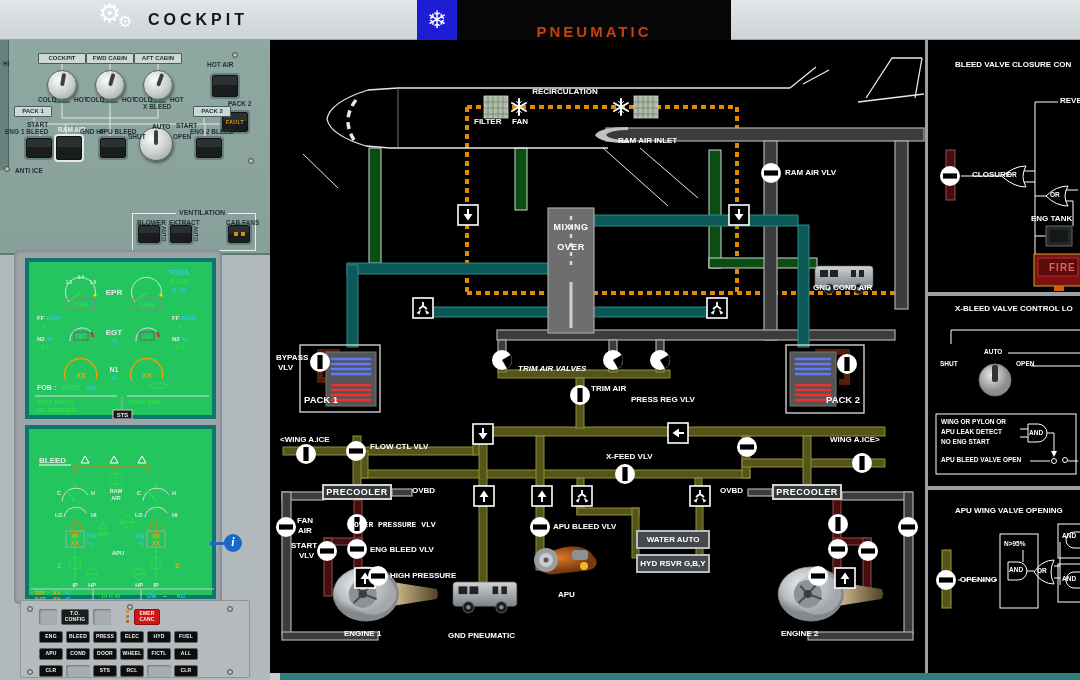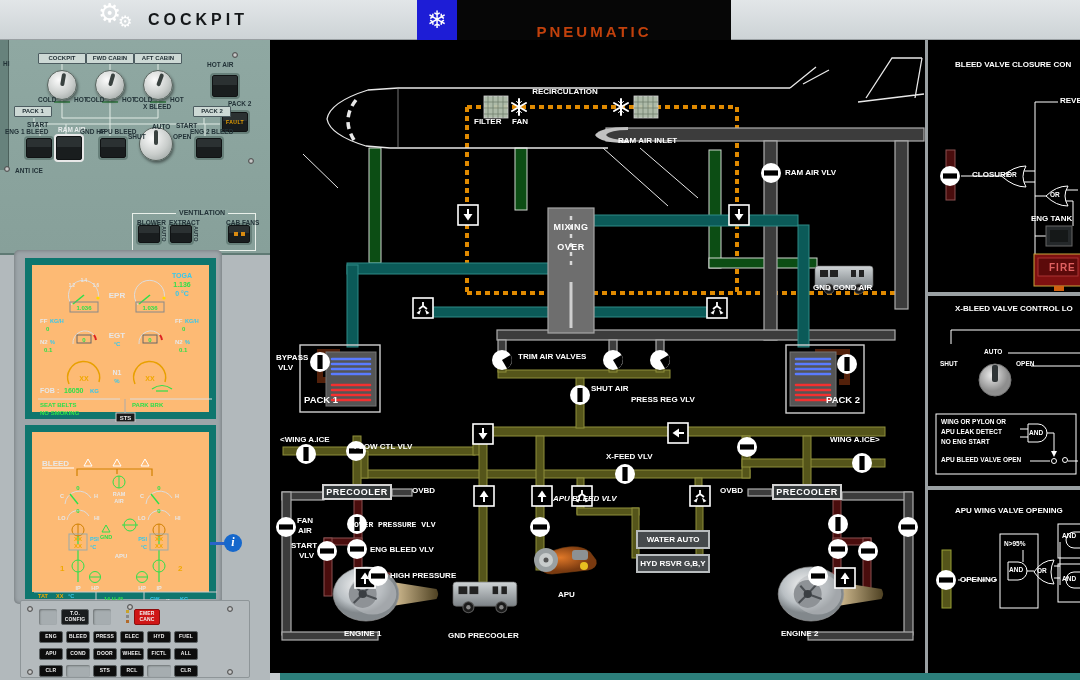--- a/index.html
+++ b/index.html
@@ -33,21 +33,21 @@
 .knob .ptr{position:absolute;left:50%;top:6%;width:4px;height:46%;margin-left:-2px;background:#39413f;border-radius:2px;transform-origin:50% 100%}
 .korry{position:absolute;background:linear-gradient(#2b3132 45%,#191d1e 45%);border:1px solid #101314;border-radius:2px;box-shadow:0 0 0 2px #67807a;display:flex;align-items:center;justify-content:center}
 .korry .amb{color:#e8a000;font-size:5px;font-weight:bold;letter-spacing:.5px}
 .korry.guard{box-shadow:0 0 0 2px #e8e8e8}
 .dotrow{display:flex;gap:3px}
 .dot-a{width:4px;height:4px;background:#d88a10}
 #ventbox{position:absolute;left:132px;top:173px;width:124px;height:38px;border:1px solid #e9f0ea}
 .screw{position:absolute;width:6px;height:6px;border-radius:50%;background:radial-gradient(#e2e2e2,#7c7c7c);border:1px solid #555}
 
 #bezel{position:absolute;left:14px;top:250px;width:208px;height:354px;background:#9da5a9;border-radius:5px;box-shadow:inset 0 0 4px #00000055}
-.du{position:absolute;background:#fdba74;border:7px solid #0f766e}
+.du{position:absolute;background:#22c55e;border:4px solid #0f766e}
 #infoline{position:absolute;left:210px;top:542px;width:16px;height:3px;background:#2a63c8}
 #info{position:absolute;left:224px;top:534px;width:18px;height:18px;border-radius:50%;background:#1668cc;color:#fff;font:italic bold 12px "Liberation Serif",serif;text-align:center;line-height:17px;cursor:pointer}
 
 #ecp{position:absolute;left:20px;top:600px;width:230px;height:78px;background:#b4babd;border:1px solid #8e9598;border-radius:2px}
 .ecp-btn{position:absolute;width:24px;height:12px;background:#0d0d0d;border:1px solid #595f61;border-radius:2px;color:#f0f0f0;font:bold 5px/1.15 "Liberation Sans",sans-serif;display:flex;align-items:center;justify-content:center;text-align:center;white-space:pre-line;letter-spacing:.2px}
 .ecp-btn.dark{background:#1a1d1e}
 .ecp-btn.red{background:#cf1616;border-color:#8d0f0f}
 .ecp-recess{position:absolute;background:#a6adb0;box-shadow:inset 1px 1px 2px #00000055;border-radius:2px}
 
 #diag{position:absolute;left:270px;top:40px;width:655px;height:633px;background:#000}
@@ -694,44 +694,44 @@
         </g>
   </g>
 </svg>
   <div style="position:absolute;left:0;top:0">
       <div class="lbl c" style="left: 245px; top: 47px; width: 100px;">RECIRCULATION</div>
       <div class="lbl" style="left: 204px; top: 77px;">FILTER</div>
       <div class="lbl" style="left: 242px; top: 77px;">FAN</div>
       <div class="lbl" style="left: 348px; top: 96px;">RAM AIR INLET</div>
       <div class="lbl" style="left: 515px; top: 128px;">RAM AIR VLV</div>
       <div class="lbl" style="left: 543px; top: 243px;">GND COND AIR</div>
-      <div class="lbl" style="left: 248px; top: 312px;">TRIM AIR VALVES</div>
+      <div class="lbl" style="left: 248px; top: 324px; font-style: italic;">TRIM AIR VALVES</div>
       <div class="lbl" style="left: 6px; top: 313px;">BYPASS</div>
       <div class="lbl" style="left: 8px; top: 323px;">VLV</div>
       <div class="lbl big" style="left: 34px; top: 355px;">PACK 1</div>
       <div class="lbl big" style="left: 556px; top: 355px;">PACK 2</div>
-      <div class="lbl" style="left: 321px; top: 344px;">SHUT AIR</div>
+      <div class="lbl" style="left: 321px; top: 344px;">TRIM AIR</div>
       <div class="lbl" style="left: 321px; top: 355px; padding-left: 40px;">PRESS REG VLV</div>
       <div class="lbl" style="left: 10px; top: 395px;">&lt;WING A.ICE</div>
-      <div class="lbl" style="left: 84px; top: 402px;">FLOW CTL VLV</div>
+      <div class="lbl" style="left: 100px; top: 402px;">FLOW CTL VLV</div>
       <div class="lbl" style="left: 336px; top: 412px;">X-FEED VLV</div>
       <div class="lbl" style="left: 560px; top: 395px;">WING A.ICE&gt;</div>
       <div class="lbl" style="left: 142px; top: 446px;">OVBD</div>
       <div class="lbl" style="left: 450px; top: 446px;">OVBD</div>
       <div class="lbl" style="left: 27px; top: 476px;">FAN</div>
       <div class="lbl" style="left: 28px; top: 486px;">AIR</div>
       <div class="lbl" style="left: 84px; top: 480px; font-family: Liberation Mono, monospace;">OVER PRESSURE VLV</div>
-      <div class="lbl" style="left: 283px; top: 454px; font-style: italic;">APU BLEED VLV</div>
+      <div class="lbl" style="left: 283px; top: 482px;">APU BLEED VLV</div>
       <div class="lbl" style="left: 100px; top: 505px;">ENG BLEED VLV</div>
       <div class="lbl" style="left: 21px; top: 501px;">START</div>
       <div class="lbl" style="left: 29px; top: 511px;">VLV</div>
       <div class="lbl" style="left: 120px; top: 531px;">HIGH PRESSURE</div>
       <div class="lbl" style="left: 288px; top: 550px;">APU</div>
       <div class="lbl" style="left: 74px; top: 589px;">ENGINE 1</div>
-      <div class="lbl" style="left: 178px; top: 591px;">GND PRECOOLER</div>
+      <div class="lbl" style="left: 178px; top: 591px;">GND PNEUMATIC</div>
       <div class="lbl" style="left: 511px; top: 589px;">ENGINE 2</div>
     </div>
   <div class="mix" style="left:271px;top:182px">MIXING</div>
   <div class="mix" style="left:271px;top:202px">OVER</div>
   <div class="prec" style="left:52px;top:444px">PRECOOLER</div>
   <div class="prec" style="left:502px;top:444px">PRECOOLER</div>
   <div class="tankbox" style="left:366px;top:490px">WATER AUTO</div>
   <div class="tankbox" style="left:366px;top:514px">HYD RSVR G,B,Y</div>
 </div>
 

